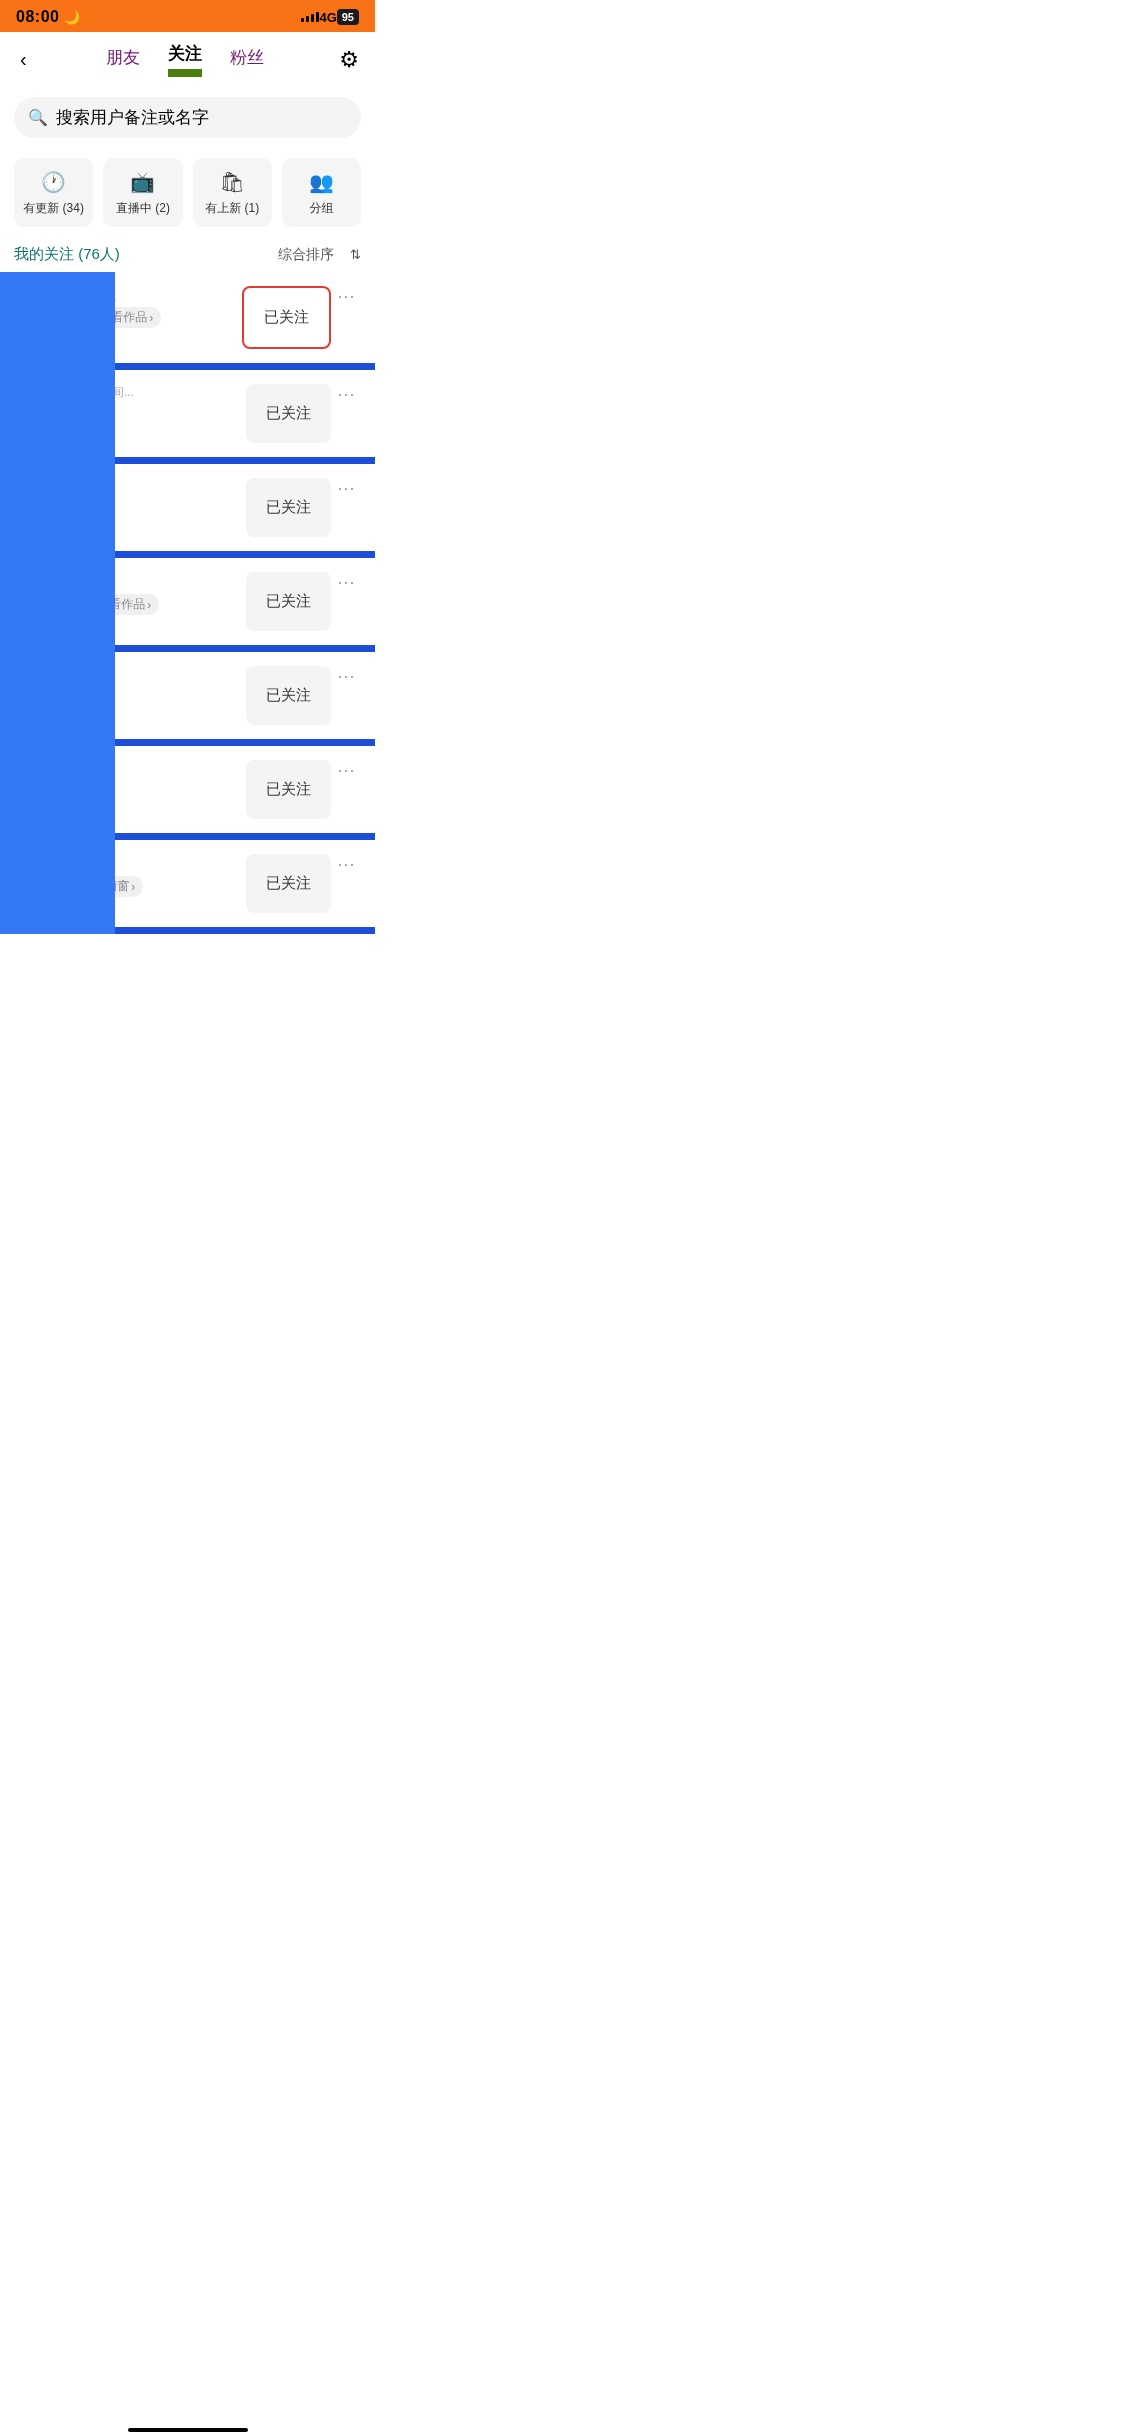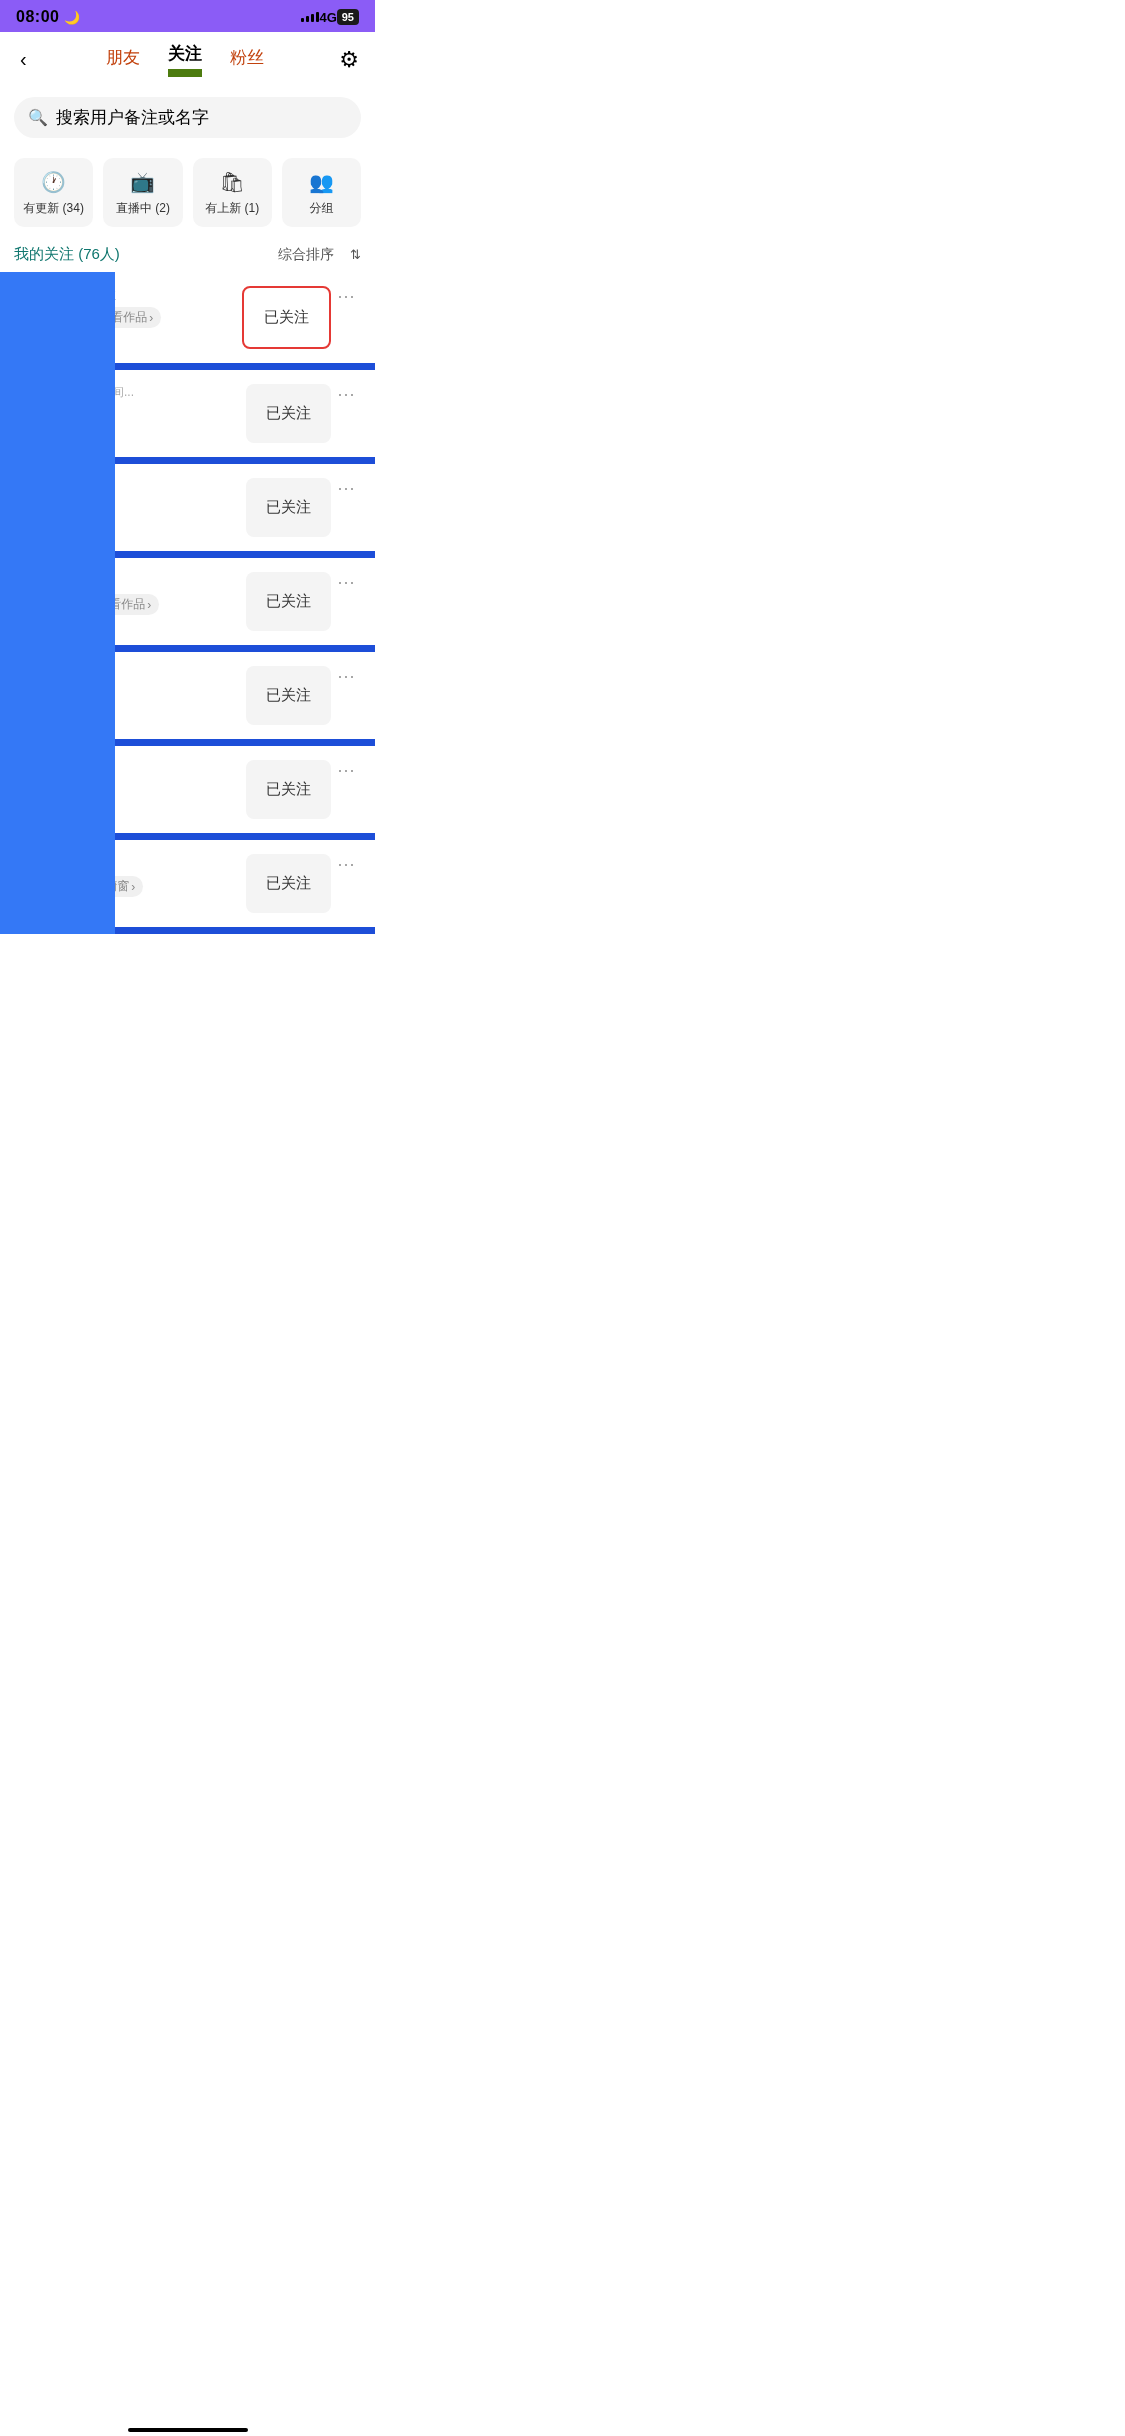--- a/index.html
+++ b/index.html
@@ -11,21 +11,21 @@
       font-family: -apple-system, 'PingFang SC', 'Helvetica Neue', sans-serif;
       overflow-x: hidden;
     }
 
     
     .status-bar {
       display: flex;
       justify-content: space-between;
       align-items: center;
       padding: 8px 16px 6px;
-      background: #8b5cf6;
+      background: #f97316;
     }
     .status-time {
       font-size: 16px;
       font-weight: 600;
       letter-spacing: 0.5px;
     }
     .status-right {
       display: flex;
       align-items: center;
     }
@@ -73,21 +73,21 @@
     }
     .nav-tabs {
       display: flex;
       align-items: center;
       gap: 28px;
       flex: 1;
       justify-content: center;
     }
     .nav-tab {
       font-size: 17px;
-      color: #c2410c;
+      color: #701a75;
       cursor: pointer;
       padding-bottom: 4px;
     }
     .nav-tab.active {
       color: #000;
       font-weight: 600;
       border-bottom: 8px solid #4d7c0f;
     }
     .nav-settings {
       font-size: 22px;

